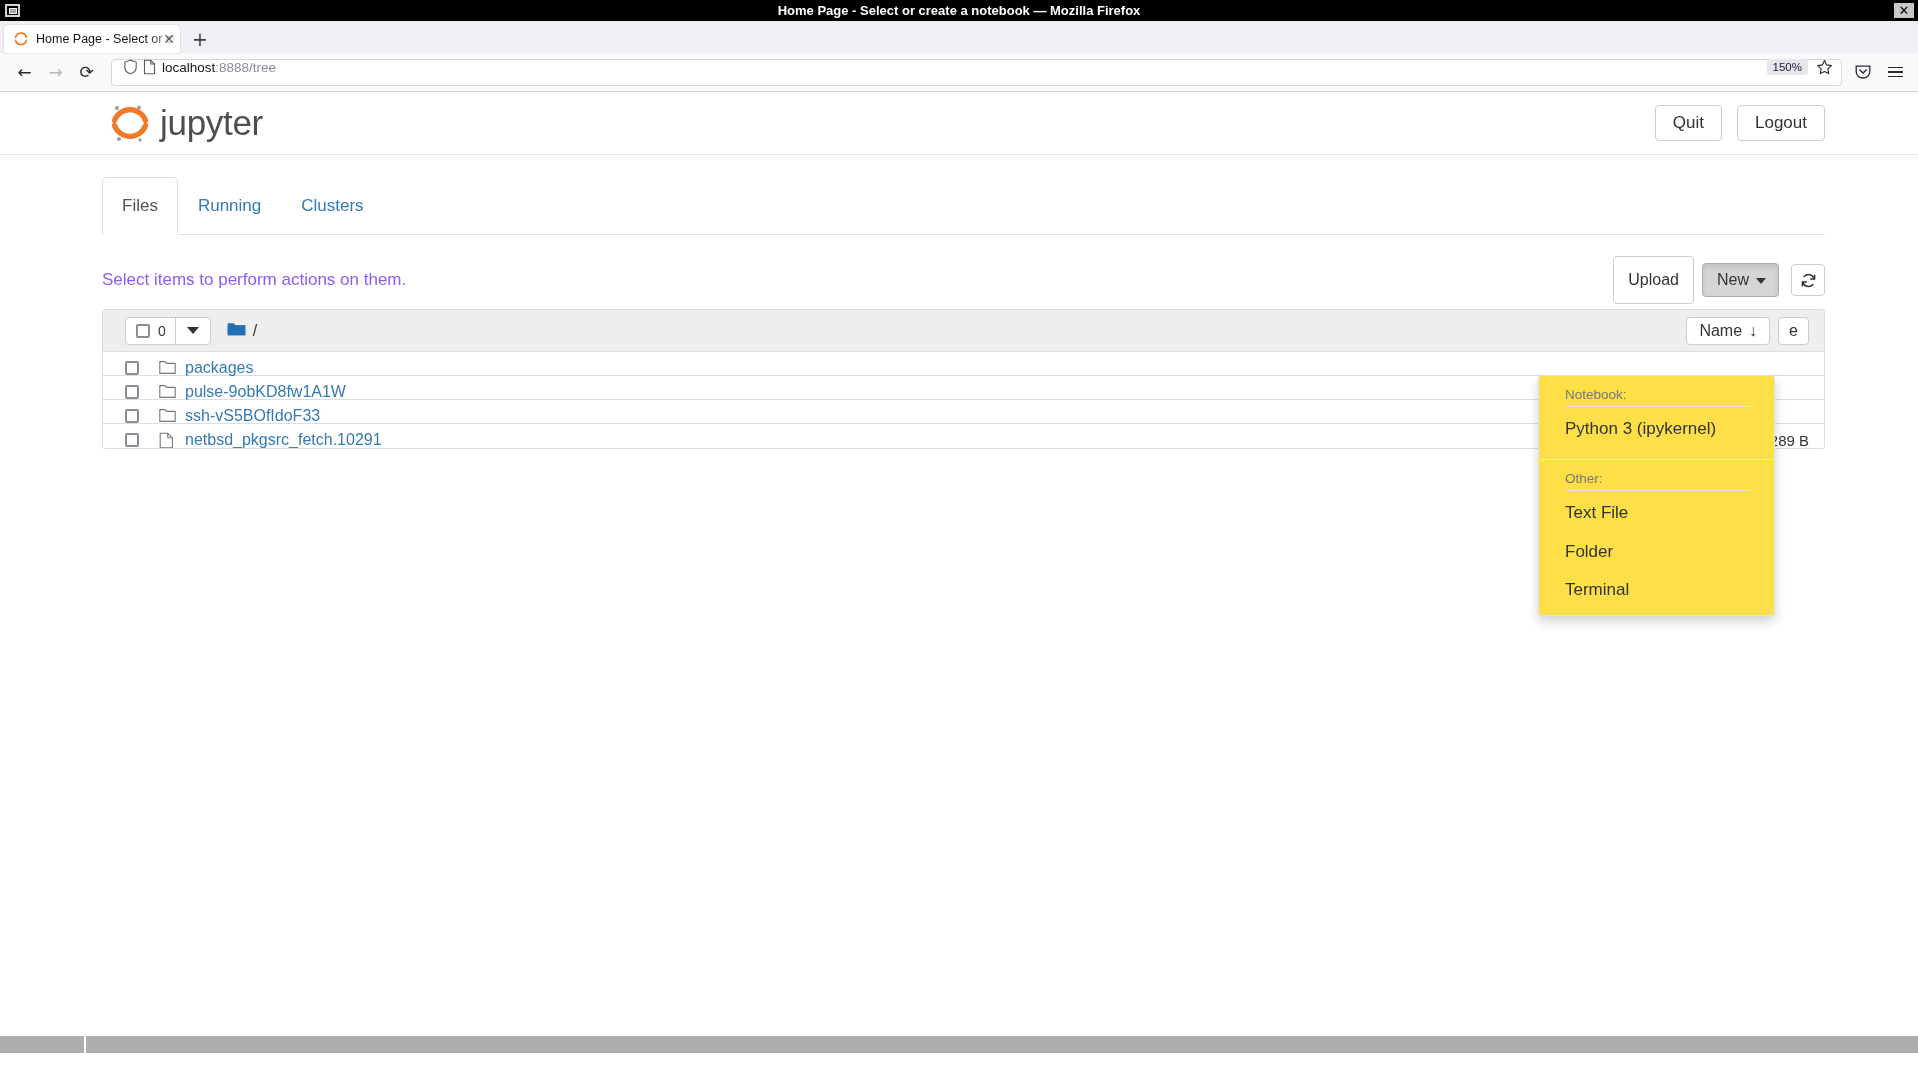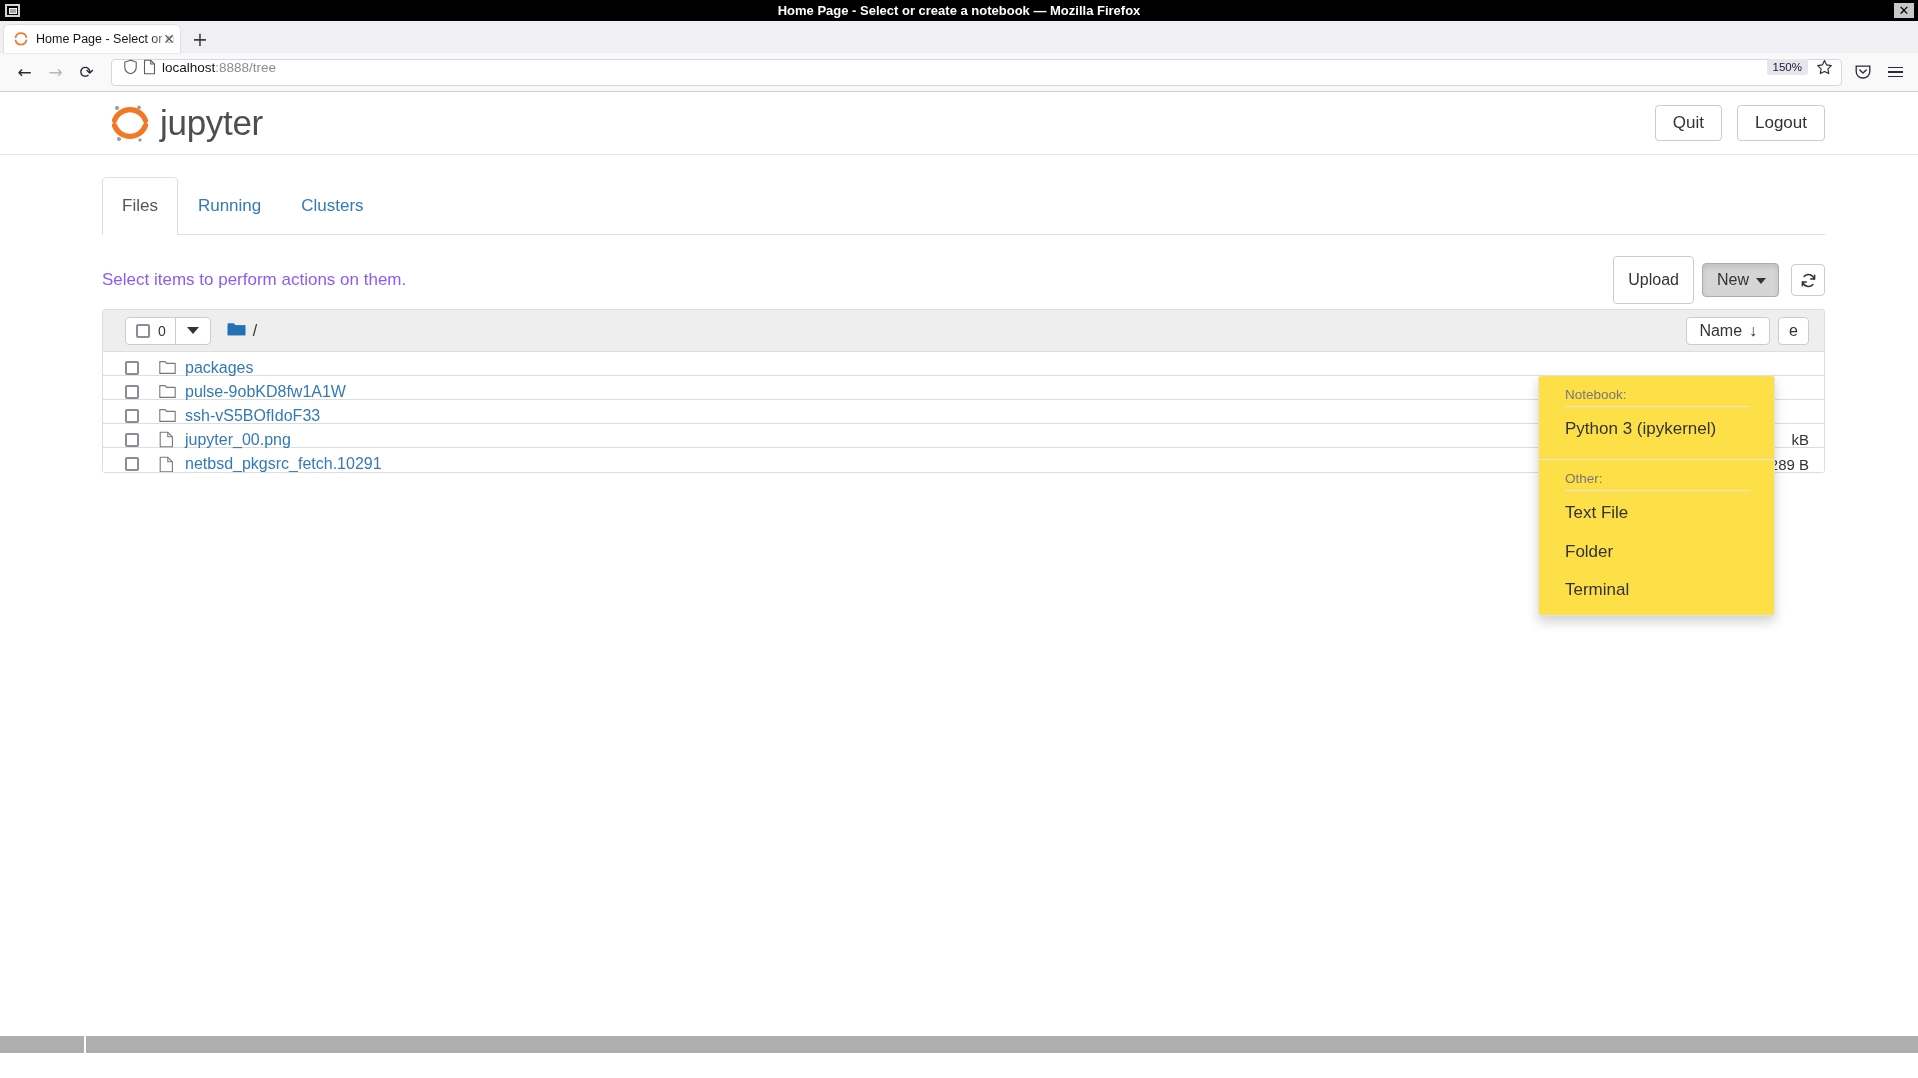--- a/index.html
+++ b/index.html
@@ -589,34 +589,20 @@
         <span class="row-icon">
           <svg width="17" height="15" viewBox="0 0 17 15">
               <path d="M0.8 1.6h5.3l1.4 1.8h8.7v10H0.8z" fill="none" stroke="#777" stroke-width="1.1" stroke-linejoin="round"></path>
             </svg>
         </span>
         <span class="row-name">ssh-vS5BOfIdoF33</span>
         <span class="row-modified"></span>
         <span class="row-size"></span>
       </div>
 
-      <div class="row">
-        <span class="row-chk">
-            <span class="fake-checkbox"></span>
-          </span>
-        <span class="row-icon">
-          <svg width="15" height="17" viewBox="0 0 15 17">
-              <path d="M1.2 1.3h7.6l4.6 4.5v9.9H1.2z" fill="none" stroke="#777" stroke-width="1.1" stroke-linejoin="round"></path>
-              <path d="M8.8 1.3v4.5h4.6" fill="none" stroke="#777" stroke-width="1.1"></path>
-            </svg>
-        </span>
-        <span class="row-name">jupyter_00.png</span>
-        <span class="row-modified"></span>
-        <span class="row-size">kB</span>
-      </div>
 
       <div class="row">
         <span class="row-chk">
             <span class="fake-checkbox"></span>
           </span>
         <span class="row-icon">
           <svg width="15" height="17" viewBox="0 0 15 17">
               <path d="M1.2 1.3h7.6l4.6 4.5v9.9H1.2z" fill="none" stroke="#777" stroke-width="1.1" stroke-linejoin="round"></path>
               <path d="M8.8 1.3v4.5h4.6" fill="none" stroke="#777" stroke-width="1.1"></path>
             </svg>

